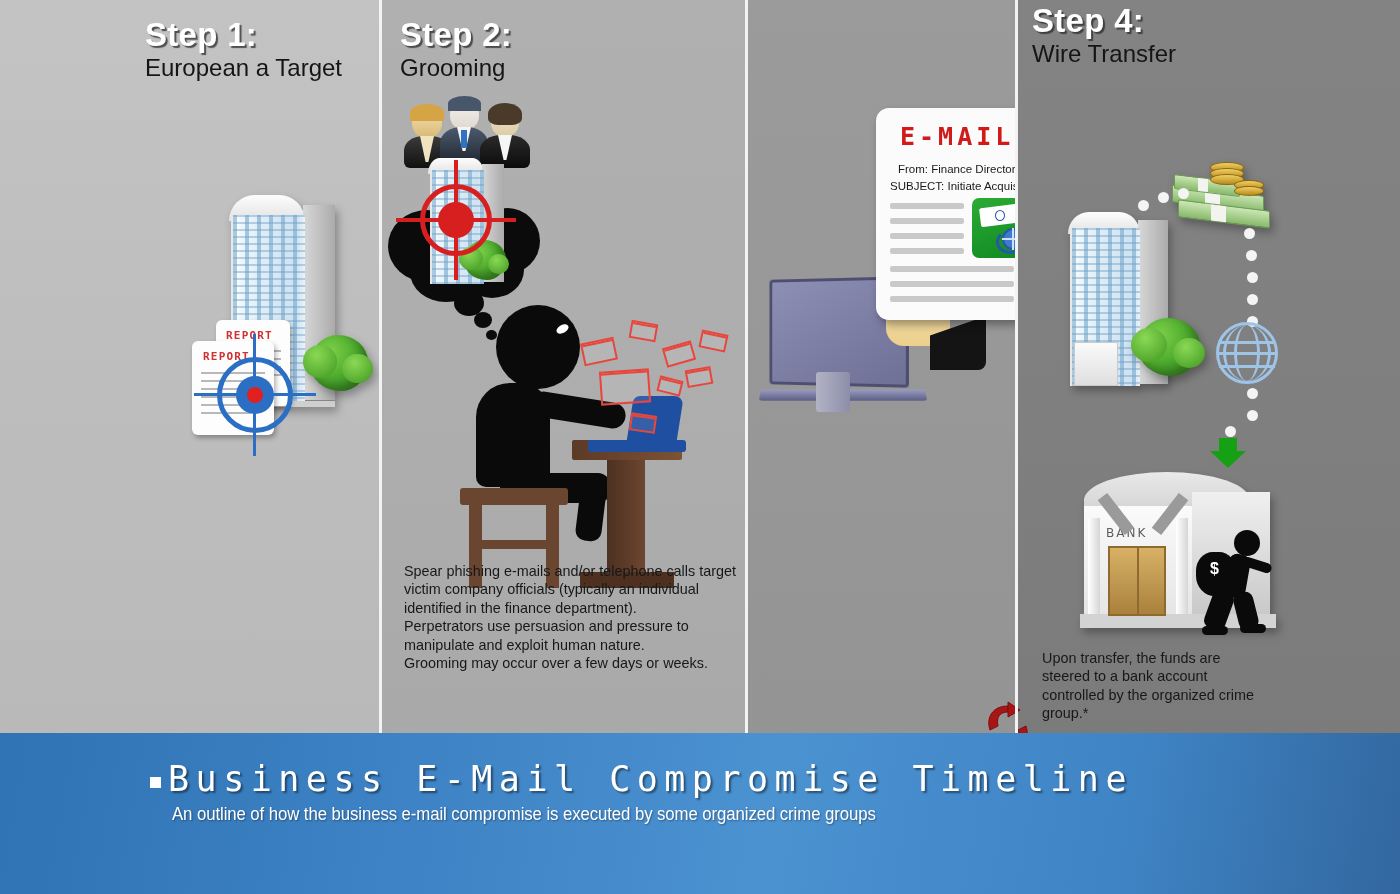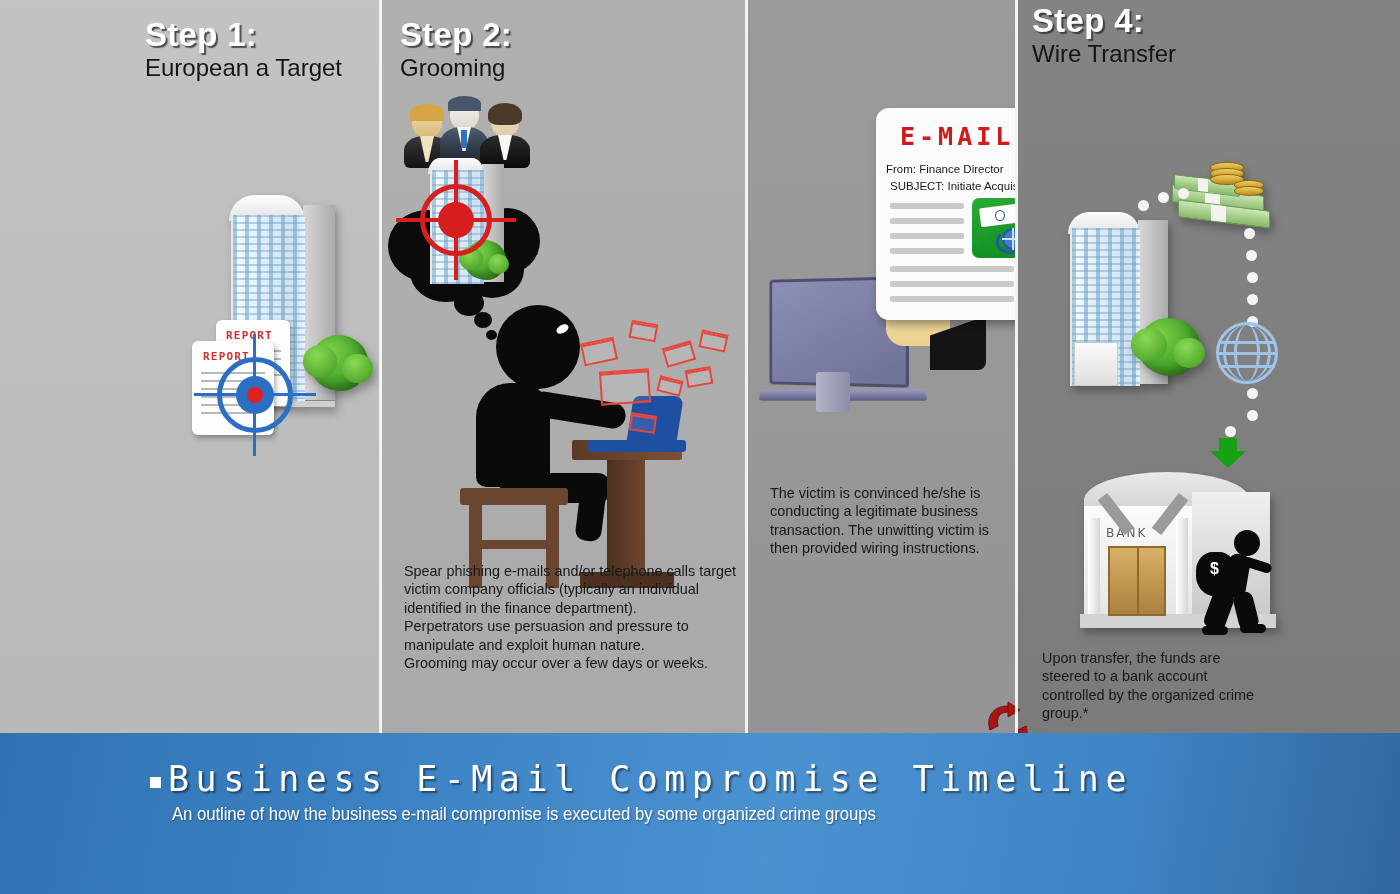--- a/index.html
+++ b/index.html
@@ -371,42 +371,39 @@
     </div>
 
     <div class="art" style="left:120px; top:236px; width:104px; height:132px;">
       <div style="position:absolute; left:18px; top:18px; width:64px; height:92px; background:linear-gradient(180deg,#fbeec7,#eccf8c); border-radius:26px 26px 18px 18px;"></div>
       <div style="position:absolute; left:8px; top:0; width:84px; height:62px; background:linear-gradient(180deg,#9a6f33,#6d4a1c); border-radius:44px 44px 30% 30%;"></div>
       <div style="position:absolute; left:62px; top:80px; width:56px; height:54px; background:#141414; clip-path:polygon(0 100%, 0 36%, 100% 0, 100% 100%); border-radius:0 0 8px 0;"></div>
     </div>
 
     <div id="email-card" style="left:128px; top:108px; width:152px; height:212px;">
       <div class="em-title" style="left:24px; top:14px;">E-MAIL</div>
-      <div class="em-line" style="left:10px; top:55px;">From: Finance Director</div>
+      <div class="em-line" style="left:22px; top:55px;">From: Finance Director</div>
       <div class="em-line" style="left:14px; top:72px;">SUBJECT: Initiate Acquisition</div>
       <div class="em-rule" style="left:14px; top:95px;  width:74px;"></div>
       <div class="em-rule" style="left:14px; top:110px; width:74px;"></div>
       <div class="em-rule" style="left:14px; top:125px; width:74px;"></div>
       <div class="em-rule" style="left:14px; top:140px; width:74px;"></div>
       <div class="em-rule" style="left:14px; top:158px; width:124px;"></div>
       <div class="em-rule" style="left:14px; top:173px; width:124px;"></div>
       <div class="em-rule" style="left:14px; top:188px; width:124px;"></div>
       <div class="em-icon" style="left:96px; top:90px; width:54px; height:60px;">
         <div style="position:absolute; left:8px; top:8px; width:38px; height:19px; background:#fff; border-radius:2px; transform:rotate(-7deg);"></div>
         <div style="position:absolute; left:23px; top:12px; width:10px; height:11px; border-radius:50%; border:1.6px solid #2757a8;"></div>
         <div style="position:absolute; left:24px; top:32px; width:28px; height:24px; border-radius:50%; border:3px solid #2757a8; border-right-color:transparent; border-top-color:transparent;"></div>
         <div style="position:absolute; left:30px; top:30px; width:22px; height:22px; border-radius:50%; border:2px solid #2757a8; background:#3f7ad0;"></div>
         <div style="position:absolute; left:30px; top:40px; width:22px; height:2px; background:#cfe0f7;"></div>
         <div style="position:absolute; left:40px; top:30px; width:2px; height:22px; background:#cfe0f7;"></div>
       </div>
     </div>
 
-    <div class="body-txt" style="left:22px; top:484px; width:238px;">
-      <p>The victim is convinced he/she is conducting a legitimate business transaction. The unwitting victim is then provided wiring instructions.</p>
-    </div>
   </div>
 
   <div class="panel" id="p4">
 
     <div class="hdr" style="left:14px; top:4px;">
       <div class="step-num">Step 4:</div>
       <div class="step-title">Wire Transfer</div>
     </div>
 
     <div class="art shadowish" style="left:42px; top:212px; width:122px; height:180px;">

